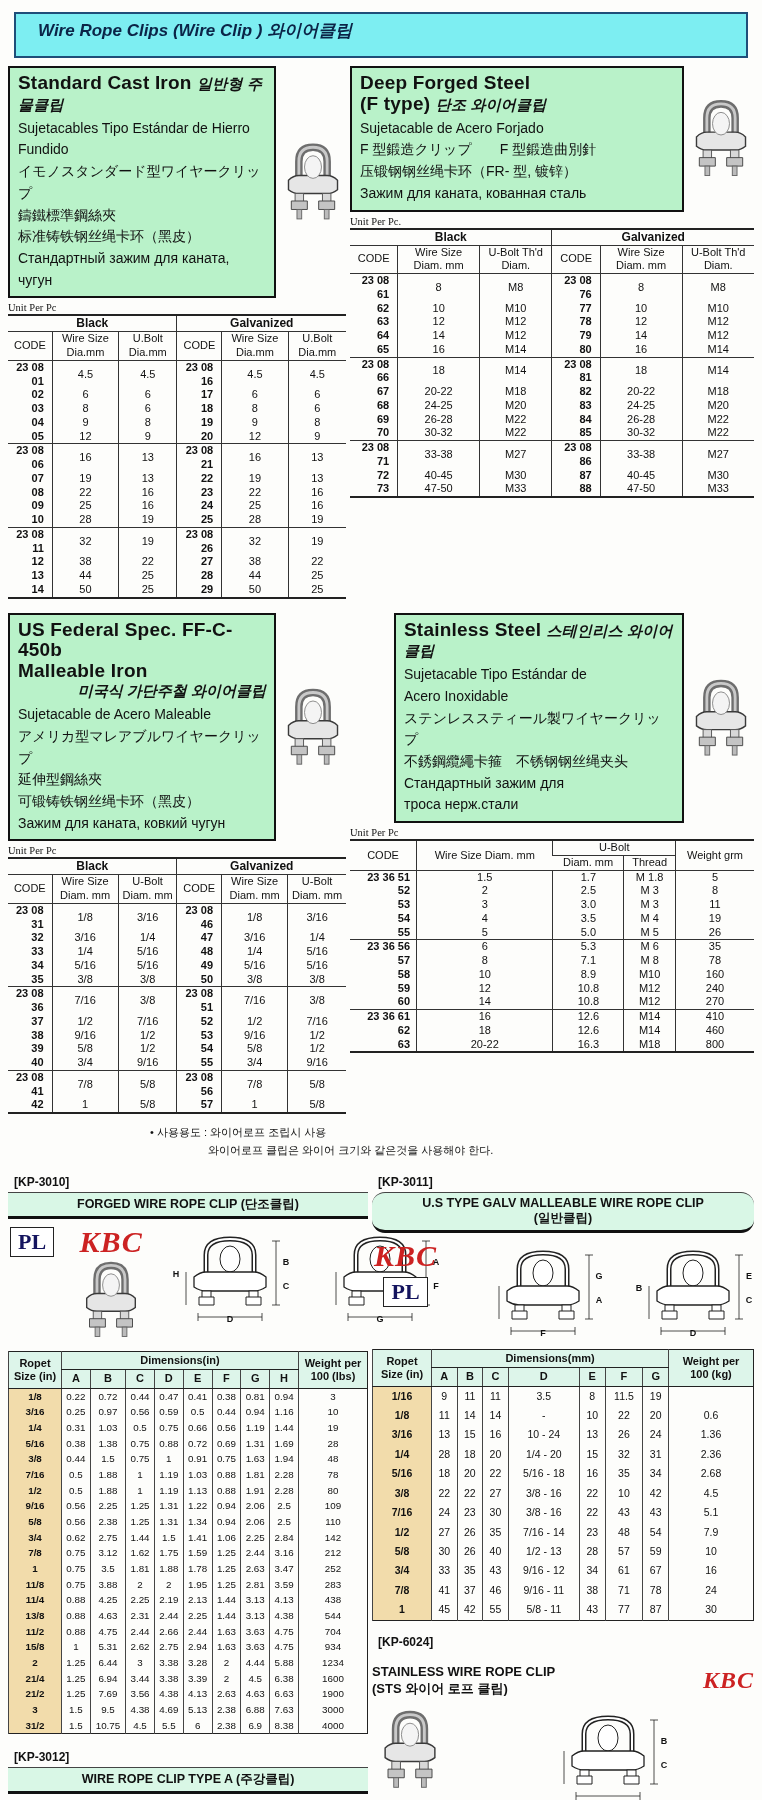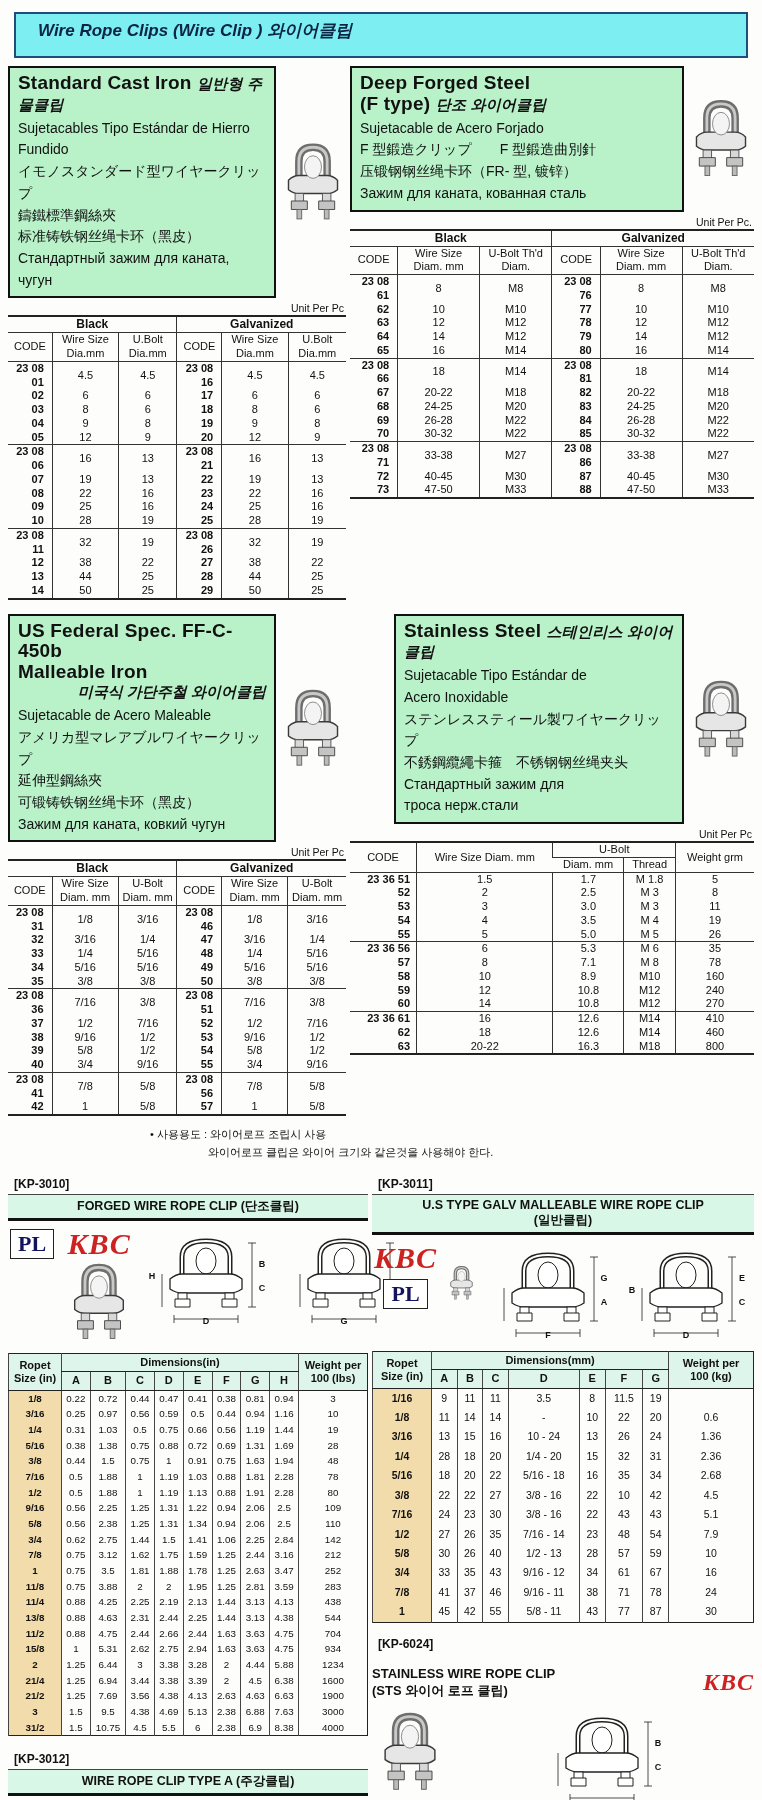--- a/index.html
+++ b/index.html
@@ -12,60 +12,60 @@
   .cols{display:flex;justify-content:space-between;padding:0 8px;box-sizing:border-box;}
   .colL{width:338px;} .colR{width:404px;}
   .colL2{width:360px;} .colR2{width:382px;}
   
   .card{background:#b9f2c9;border:2px solid #111;padding:5px 8px;position:relative;}
   .card .ttl{font-size:19px;font-weight:bold;letter-spacing:.2px;line-height:1.1;}
   .card .ttl-ko{font-size:15px;font-weight:bold;font-style:italic;}
   .card .lines{font-size:14px;line-height:1.55;margin-top:3px;}
   .card-wrap{display:flex;align-items:stretch;gap:4px;}
   .clip-photo{width:66px;flex:0 0 auto;display:flex;align-items:center;justify-content:center;}
-  .unit{font-size:10.5px;text-align:right;margin:4px 2px 1px 0;}
+  .unit{font-size:10.5px;text-align:left;margin:4px 2px 1px 0;font-family:Liberation Serif, serif;}
   
   table.spec{border-collapse:collapse;width:100%;font-size:11px;text-align:center;
              border-top:2px solid #222;border-bottom:2px solid #222;}
   table.spec th,table.spec td{border-left:1px solid #333;padding:0px 2px;line-height:1.25;}
   table.spec th:first-child,table.spec td:first-child{border-left:none;}
   table.spec thead th{font-weight:normal;border-bottom:1.5px solid #333;}
   table.spec thead tr.grp th{font-weight:bold;font-size:12px;border-bottom:1.5px solid #333;}
   table.spec tr.gs td{border-top:1.5px solid #333;}
   table.six td:nth-child(1),table.six td:nth-child(4){text-align:right;padding-right:8px;font-weight:bold;}
   table.six td:nth-child(4){border-left:1.5px solid #333;}
   table.six th.mid{border-left:1.5px solid #333;}
   table.five td:nth-child(1){text-align:right;padding-right:6px;font-weight:bold;}
   
   .notes{font-size:11px;margin:10px 0 6px 150px;line-height:1.6;}
   .notes div:nth-child(2){margin-left:58px;}
   
   .kp-tag{font-size:12px;font-weight:bold;margin:10px 0 3px 6px;}
   .kp-bar{background:#d9f7e6;border-top:1px solid #444;border-bottom:3px solid #111;
           text-align:center;font-size:12.5px;font-weight:bold;padding:3px 2px;}
-  .art-row{display:flex;align-items:flex-start;gap:10px;padding:8px 2px;position:relative;}
+  .art-row{display:flex;align-items:flex-start;gap:22px;padding:8px 2px;position:relative;}
   .kbc{font-family:"Liberation Serif",serif;font-style:italic;font-weight:bold;color:#cc2222;
        font-size:30px;letter-spacing:1px;line-height:1;}
   .kbc.small{font-size:24px;}
   .pl-box{border:1.5px solid #222;background:#fff;color:#14145e;font-weight:bold;font-size:22px;
           padding:2px 7px;line-height:1.1;align-self:center;font-family:"Liberation Serif",serif;}
   .diagram{flex:1;display:flex;justify-content:center;}
   
   table.kp{border-collapse:collapse;text-align:center;border:1.5px solid #222;}
   table.kp th,table.kp td{border-left:1px solid #444;padding:0 2px;}
   table.kp thead th{background:#ddf5ea;font-weight:bold;border-bottom:1.5px solid #222;font-size:11px;line-height:1.2;padding:2px 3px;}
   table.kp td:first-child{background:#f2dcab;font-weight:bold;}
   table.kp3010{width:100%;font-size:9.8px;}
   table.kp3010 td{line-height:1.6;}
   table.kp3011{width:100%;font-size:10.5px;}
   table.kp3011 td{line-height:1.85;}
   table.kp6024{width:96%;font-size:10.5px;margin-left:auto;}
   table.kp6024 td{border-top:1px solid #555;line-height:1.7;}
   table.kp6024 thead th{background:#fef9c3;}
-  .hdr2{text-align:center;}
+  .hdr2{text-align:center;border-radius:13px;}
   .kp6024-head{display:flex;justify-content:space-between;align-items:center;margin-top:14px;}
   .kp6024-head .t1{font-size:13px;font-weight:bold;line-height:1.35;}
   svg text{font-family:"Liberation Sans",sans-serif;}
 </style>
 </head>
 <body>
 
 <div class="page">
 
   <div class="title-bar">Wire Rope Clips  (Wire Clip ) 와이어클립</div>

